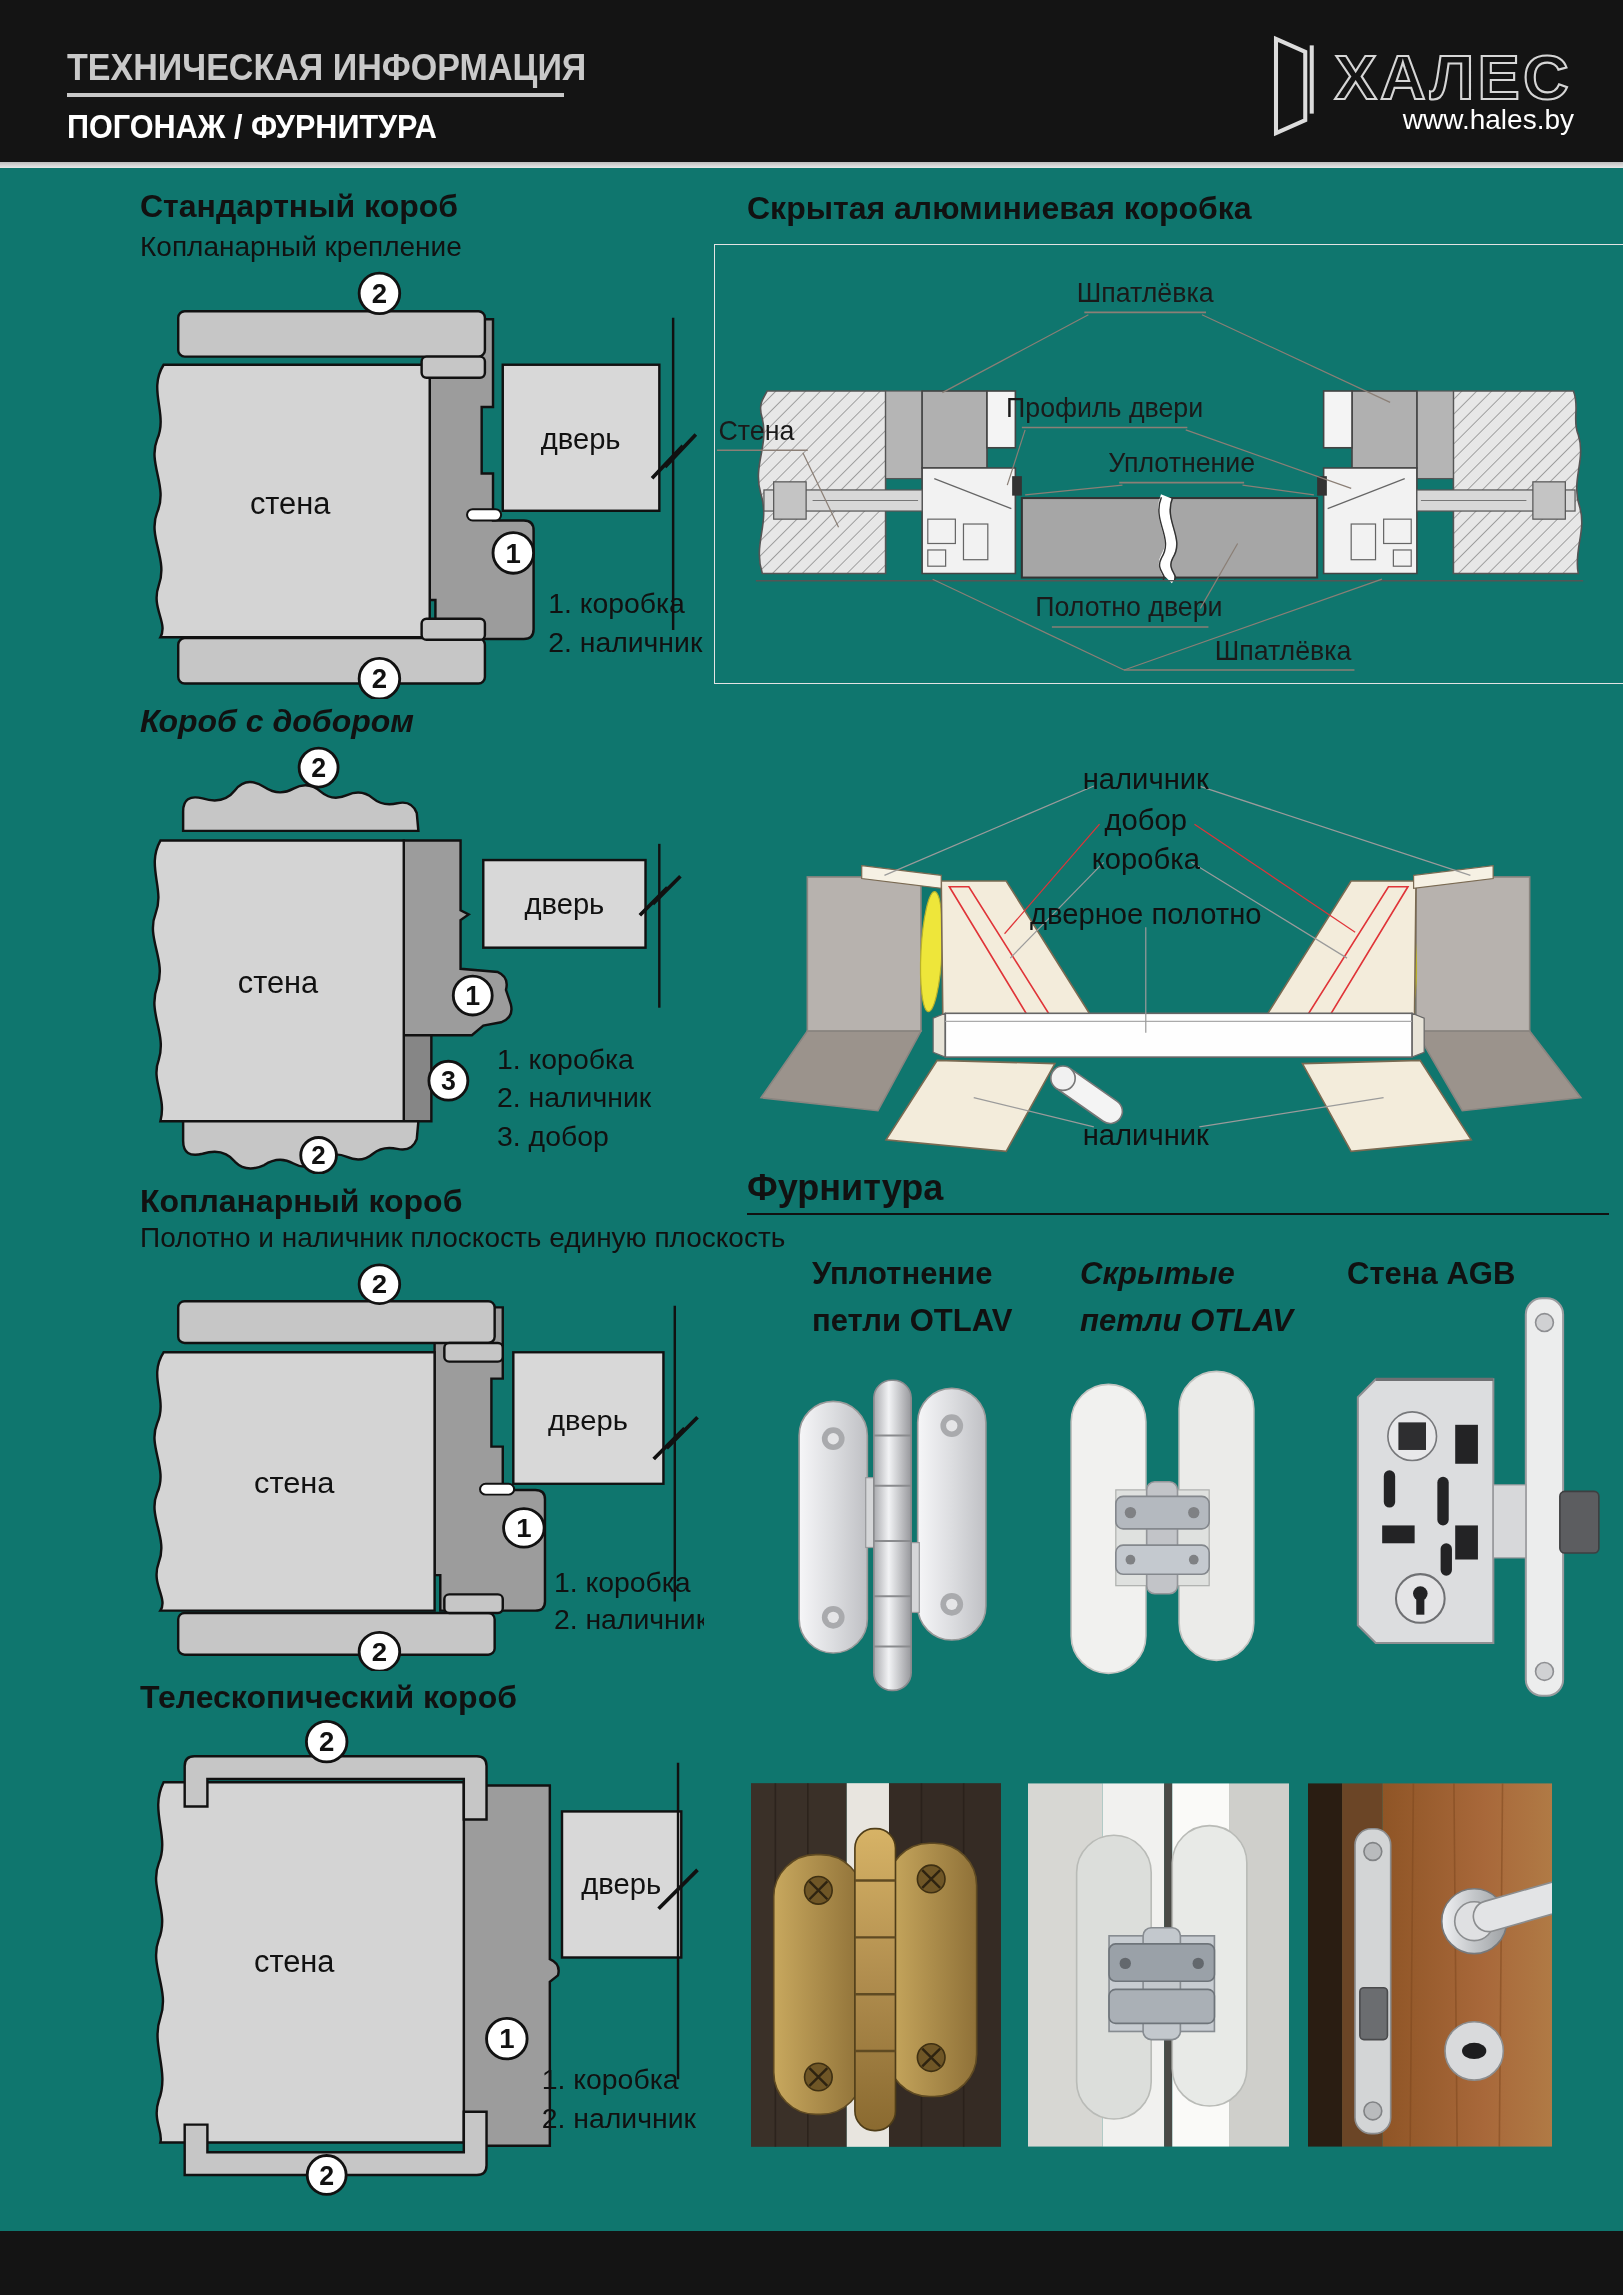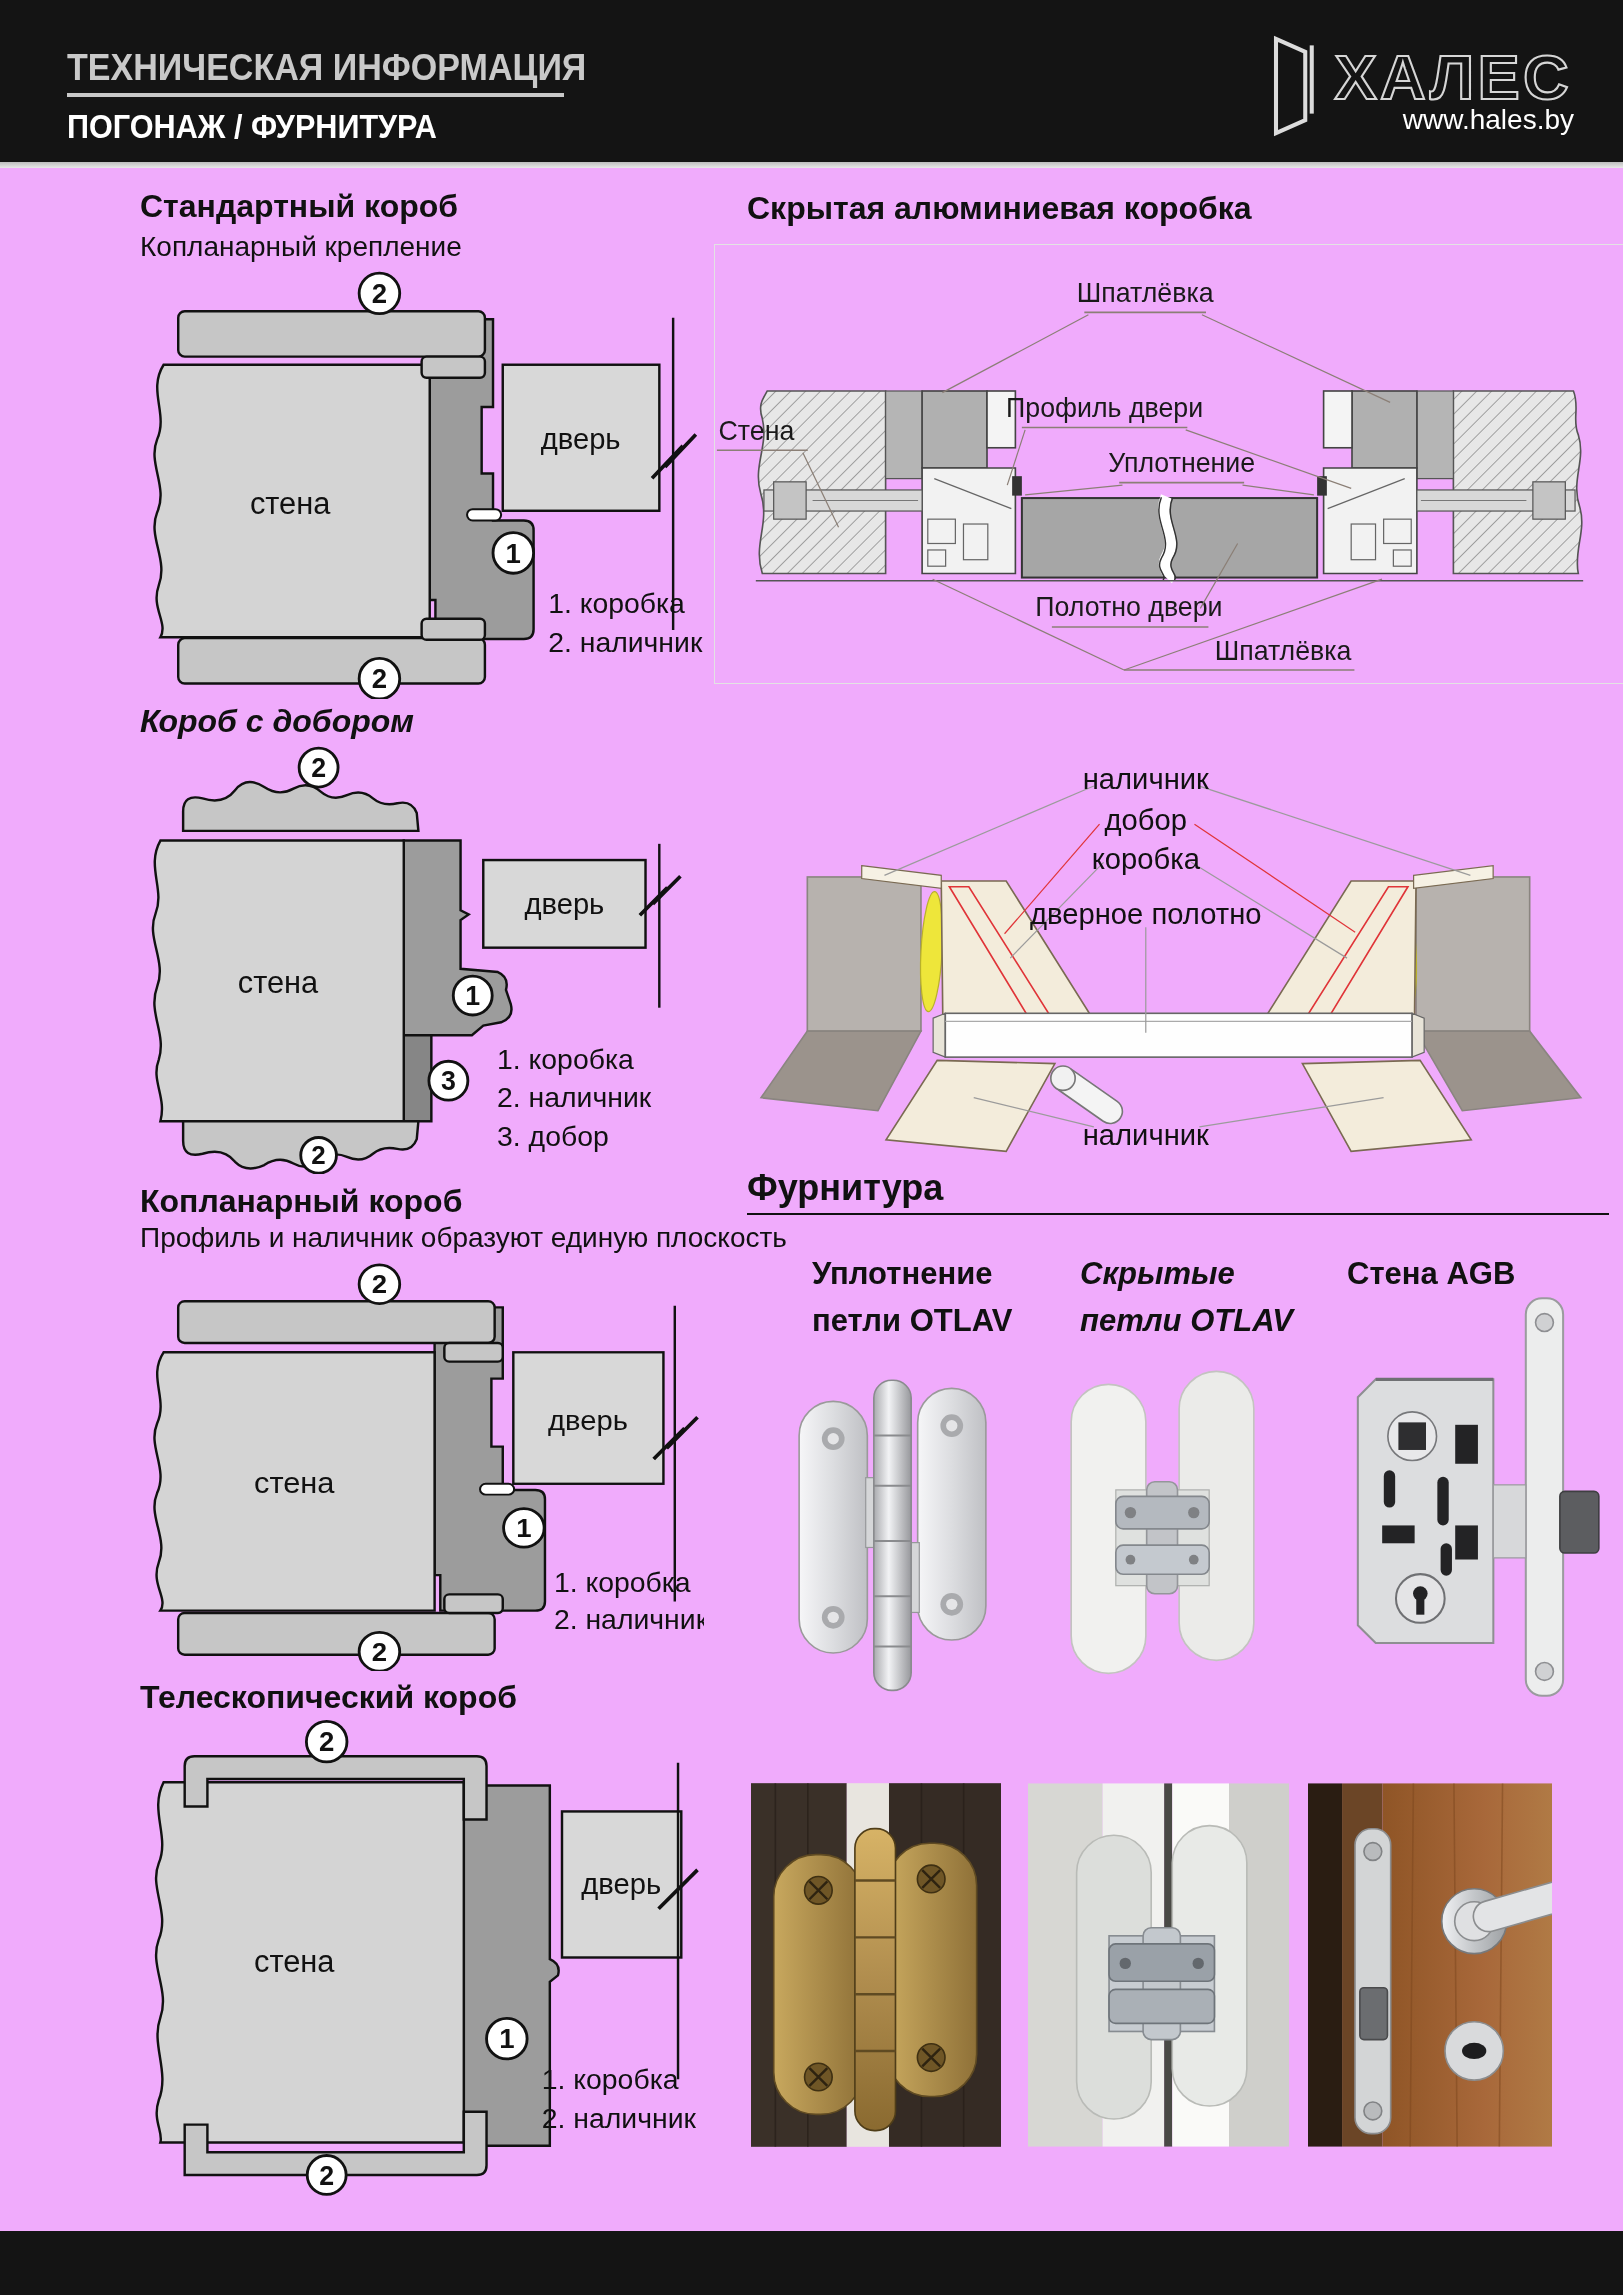--- a/index.html
+++ b/index.html
@@ -1,16 +1,16 @@
 <!DOCTYPE html>
 <html style="font-size:13px"><head>
 <meta charset="utf-8">
 <style>
   html,body{margin:0;padding:0;background:#888;}
-  .page{position:relative;width:1623px;height:2295px;background:#f0abfc;
+  .page{position:relative;width:1623px;height:2295px;background:#0f766e;
         font-family:"Liberation Sans",sans-serif;overflow:hidden;}
   
   .header{position:absolute;left:0;top:0;width:1623px;height:162px;background:#141414;}
   .header-rule{position:absolute;left:0;top:162px;width:1623px;height:5.7px;
                background:linear-gradient(#bdbdbd,#e9e9e9);}
   .h-title{position:absolute;left:67px;top:47px;font-size:37px;font-weight:bold;
            color:#c9c9c9;letter-spacing:0px;transform:scaleX(.92);transform-origin:left;}
   .h-underline{position:absolute;left:67px;top:93px;width:497px;height:4px;background:#c9c9c9;}
   .h-sub{position:absolute;left:67px;top:107px;font-size:34px;font-weight:bold;color:#ffffff;
          transform:scaleX(.9);transform-origin:left;}
@@ -127,21 +127,21 @@
     <g>
       <circle cx="225" cy="512" r="22" fill="#fff" stroke="#111" stroke-width="3.5"></circle>
       <text x="225" y="523" font-size="32" font-weight="bold" text-anchor="middle" fill="#111">2</text>
     </g>
     <text x="445" y="406" font-size="35" fill="#111">1. коробка</text>
     <text x="445" y="453" font-size="35" fill="#111">2. наличник</text>
     <text x="445" y="500" font-size="35" fill="#111">3. добор</text>
   </svg>
 
   <div class="sec-title" style="left:140px;top:1183px;">Копланарный короб</div>
-  <div class="sec-sub" style="left:140px;top:1222px;">Профиль и наличник образуют единую плоскость</div>
+  <div class="sec-sub" style="left:140px;top:1222px;">Полотно и наличник плоскость единую плоскость</div>
   <svg class="abs" style="left:136px;top:1261px;" width="568" height="410" viewBox="0 0 700 530" preserveAspectRatio="none">
     <g>
       <path d="M368,60 L452,60 L452,152 L438,152 L438,240 L452,240 L452,296 L492,296 Q504,296 504,308
                L504,440 Q504,452 492,452 L375,452 L375,406 L368,406 Z" fill="#9c9c9c" stroke="#111" stroke-width="3"></path>
     </g>
     <g>
       <path d="M34,118 C14,150 40,178 26,210 C14,240 40,268 26,300 C14,330 40,358 28,390
                C18,418 40,436 30,452 L368,452 L368,118 Z" fill="#d4d4d4" stroke="#111" stroke-width="3"></path>
     </g>
     <g>

